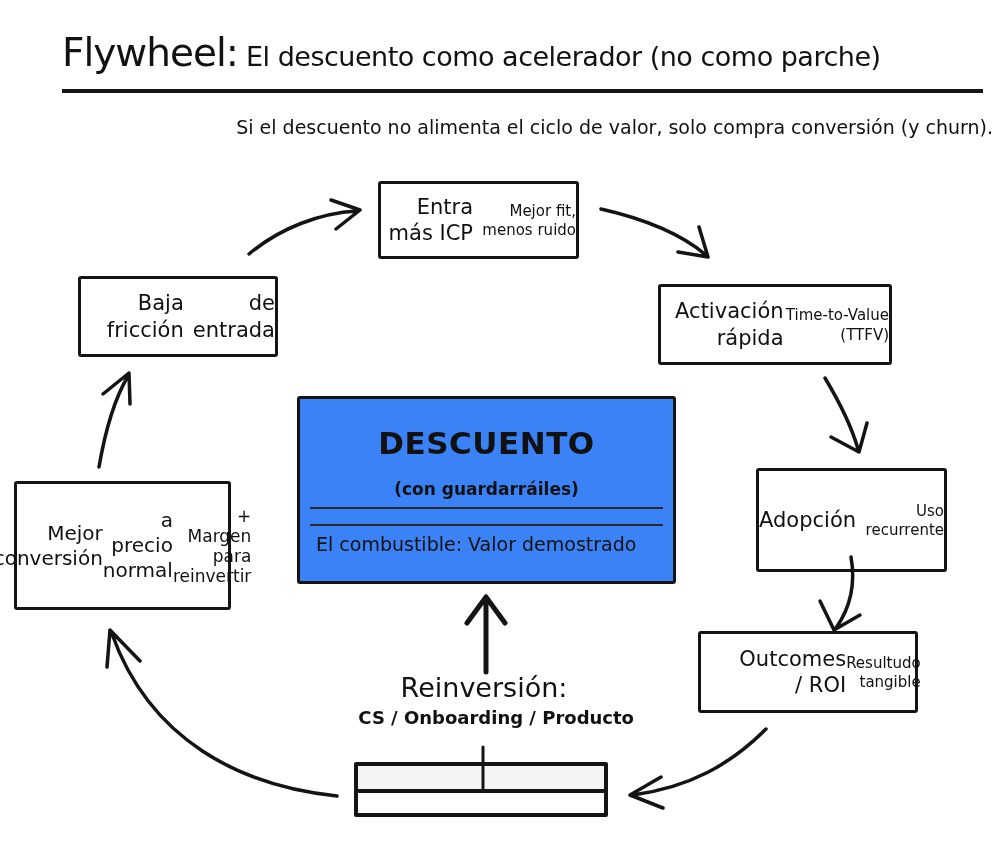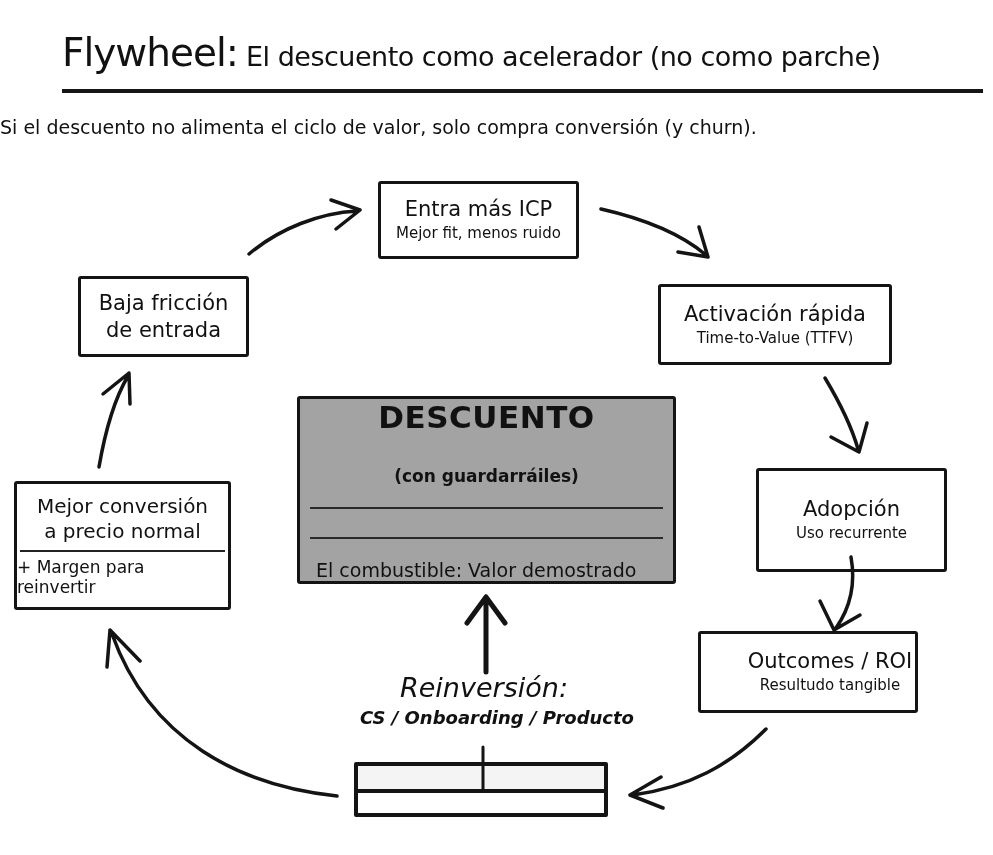--- a/index.html
+++ b/index.html
@@ -8,53 +8,53 @@
     font-family:"DejaVu Sans", sans-serif;color:#111;overflow:hidden;
   }
   
   .title{
     position:absolute;left:62px;top:30px;right:10px;
     border-bottom:4px solid #161616;padding-bottom:14px;white-space:nowrap;
   }
   .title .brand{font-size:39px;font-weight:400;letter-spacing:-1px;}
   .title .rest{font-size:27px;font-weight:400;letter-spacing:-0.5px;}
   .subtitle{
-    position:absolute;left:0;top:116px;width:100%;text-align:left;
+    position:absolute;left:0;top:116px;width:100%;text-align:right;
     font-size:19px;font-weight:500;
   }
   
   .node{
     position:absolute;border:3px solid #141414;border-radius:3px;background:#fff;
-    display:flex;flex-direction:column;align-items:center;justify-content:center;
-    text-align:left;box-sizing:border-box;
+    display:flex;flex-direction:row;align-items:center;justify-content:center;
+    text-align:right;box-sizing:border-box;
   }
   .node .t{font-size:21px;font-weight:500;line-height:1.25;}
   .node .s{font-size:15px;font-weight:400;line-height:1.3;margin-top:2px;}
   .n-entra{left:378px;top:181px;width:201px;height:78px;}
   .n-activacion{left:658px;top:284px;width:234px;height:81px;}
   .n-adopcion{left:756px;top:468px;width:191px;height:104px;}
   .n-outcomes{left:698px;top:631px;width:220px;height:82px;padding-left:44px;}
-  .n-baja{left:78px;top:276px;width:171px;height:81px;}
+  .n-baja{left:78px;top:276px;width:200px;height:81px;}
   .n-mejor{left:14px;top:481px;width:217px;height:129px;padding:6px 0;}
   .n-mejor .t{font-size:20px;}
   .n-mejor .divider{width:calc(100% - 6px);border-top:2px solid #222;margin:6px 0 5px 0;}
   .n-mejor .note{font-size:17px;font-weight:400;}
   
   .center-box{
     position:absolute;left:297px;top:396px;width:379px;height:188px;
-    border:3px solid #141414;border-radius:3px;background:#a3a3a3;box-sizing:border-box;
-    display:flex;flex-direction:column;justify-content:space-between;
+    border:3px solid #141414;border-radius:3px;background:#3b82f6;box-sizing:border-box;
+    display:flex;flex-direction:column;justify-content:center;
   }
   .center-box .cb-title{text-align:center;font-size:31px;font-weight:700;letter-spacing:0.5px;}
   .center-box .cb-sub{text-align:center;font-size:17px;font-weight:600;margin-top:18px;}
   .center-box .cb-div{border-top:2px solid #2a2a2a;margin:8px 10px 7px 10px;}
   .center-box .cb-row{font-size:19px;font-weight:500;padding:0 0 0 16px;text-align:left;}
   
   .reinv{
-    position:absolute;left:334px;top:672px;width:300px;text-align:center;font-style:italic;
+    position:absolute;left:334px;top:672px;width:300px;text-align:center;
   }
   .reinv .t{font-size:27px;font-weight:500;}
   .reinv .s{font-size:18px;font-weight:600;margin-top:4px;text-align:right;}
   
   .bar{
     position:absolute;left:354px;top:762px;width:254px;height:55px;
     border:4px solid #141414;border-radius:2px;background:#fff;box-sizing:border-box;
   }
   .bar .bar-top{height:23px;background:#f4f4f4;border-bottom:4px solid #141414;}
   

